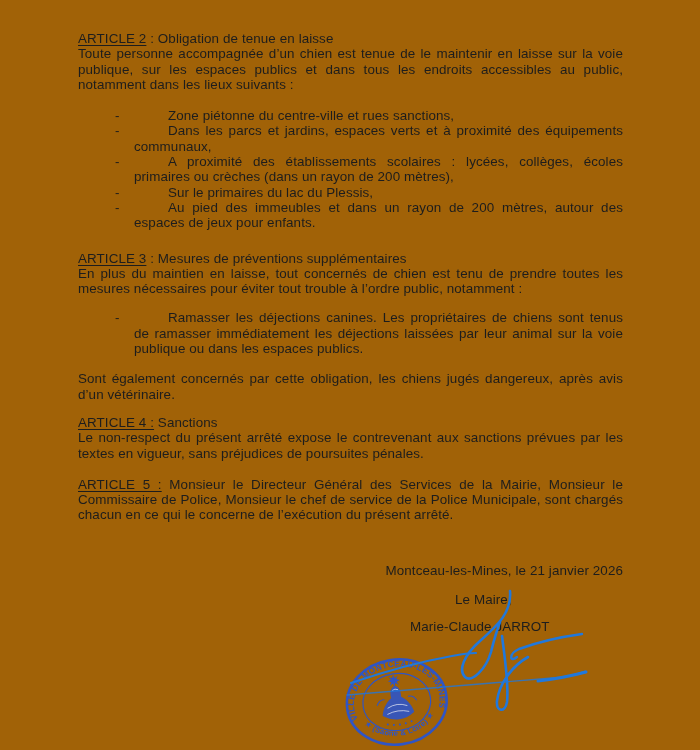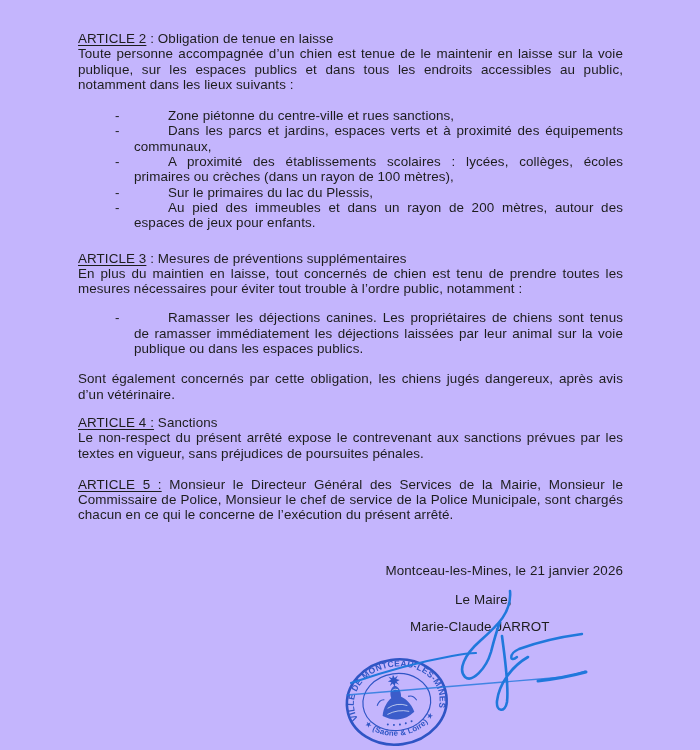--- a/index.html
+++ b/index.html
@@ -7,21 +7,21 @@
   body {
     width: 700px; height: 750px;
     background: #ffffff;
     font-family: "Liberation Sans", "DejaVu Sans", sans-serif;
     color: #1d1d1d;
   }
   .page {
     position: relative;
     width: 700px; height: 750px;
     overflow: hidden;
-    background: #c4b5fd;
+    background: #a16207;
   }
   .content {
     position: absolute;
     left: 78px; top: 31px;
     width: 545px;
     font-size: 13.4px;
     line-height: 15.3px;
     text-align: justify;
     letter-spacing: 0.1px;
   }
@@ -67,21 +67,21 @@
 <body style="background: rgb(255, 255, 255); color: rgb(29, 29, 29);">
 
 <div class="page">
   <div class="content">
 
     <p><span class="u">ARTICLE 2</span><span> : Obligation de tenue en laisse</span></p>
     <p>Toute personne accompagnée d’un chien est tenue de le maintenir en laisse sur la voie publique, sur les espaces publics et dans tous les endroits accessibles au public, notamment dans les lieux suivants :</p>
 
     <p class="bullet mt16"><span class="dash">-</span><span>Zone piétonne du centre-ville et rues sanctions,</span></p>
     <p class="bullet"><span class="dash">-</span><span>Dans les parcs et jardins, espaces verts et à proximité des équipements communaux,</span></p>
-    <p class="bullet"><span class="dash">-</span><span>A proximité des établissements scolaires : lycées, collèges, écoles primaires ou crèches (dans un rayon de 100 mètres),</span></p>
+    <p class="bullet"><span class="dash">-</span><span>A proximité des établissements scolaires : lycées, collèges, écoles primaires ou crèches (dans un rayon de 200 mètres),</span></p>
     <p class="bullet"><span class="dash">-</span><span>Sur le primaires du lac du Plessis,</span></p>
     <p class="bullet"><span class="dash">-</span><span>Au pied des immeubles et dans un rayon de 200 mètres, autour des espaces de jeux pour enfants.</span></p>
 
     <p class="mt20"><span class="u">ARTICLE 3</span><span> : Mesures de préventions supplémentaires</span></p>
     <p>En plus du maintien en laisse, tout concernés de chien est tenu de prendre toutes les mesures nécessaires pour éviter tout trouble à l’ordre public, notamment :</p>
 
     <p class="bullet mt14"><span class="dash">-</span><span>Ramasser les déjections canines. Les propriétaires de chiens sont tenus de ramasser immédiatement les déjections laissées par leur animal sur la voie publique ou dans les espaces publics.</span></p>
     <p class="bullet mt15"><span class="dash">-</span></p>
     <p>Sont également concernés par cette obligation, les chiens jugés dangereux, après avis d’un vétérinaire.</p>
 

